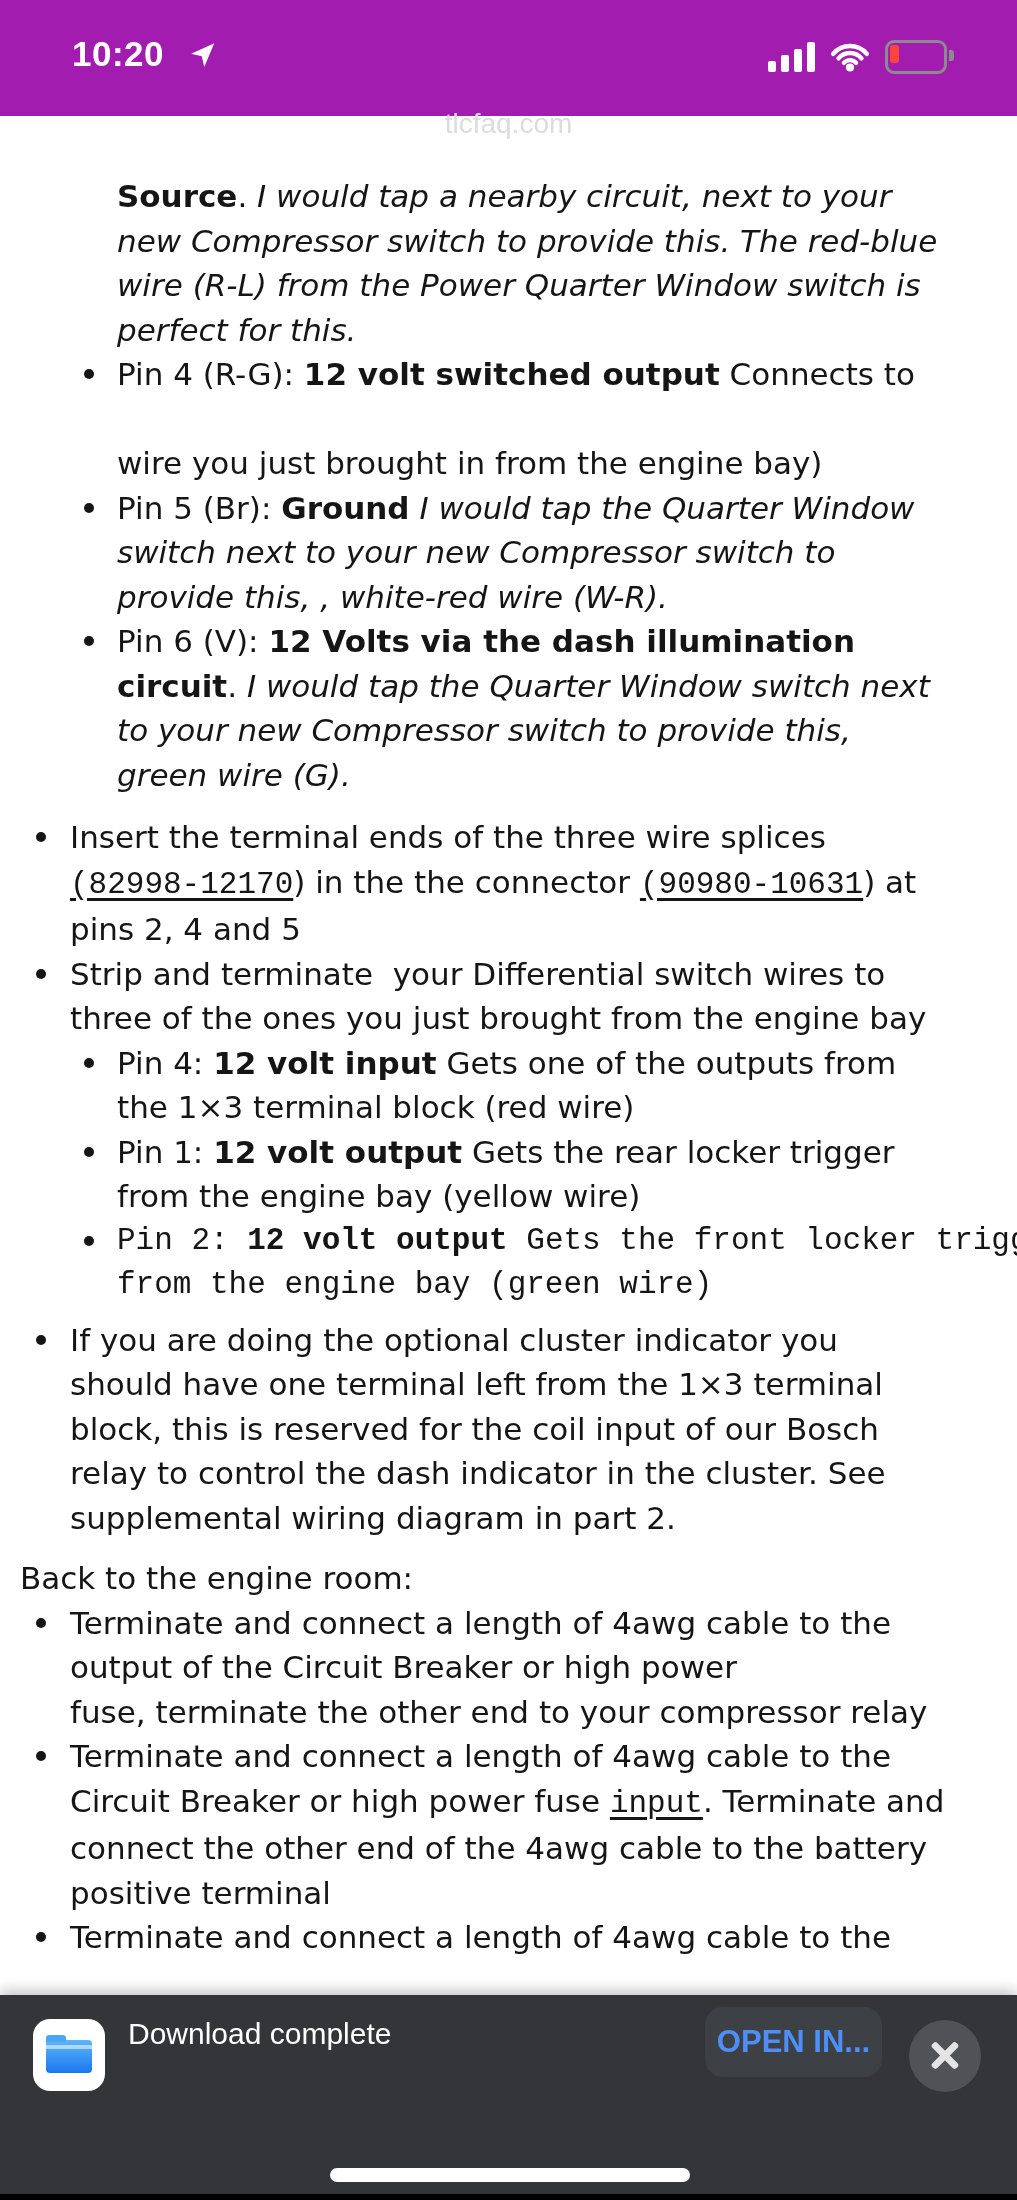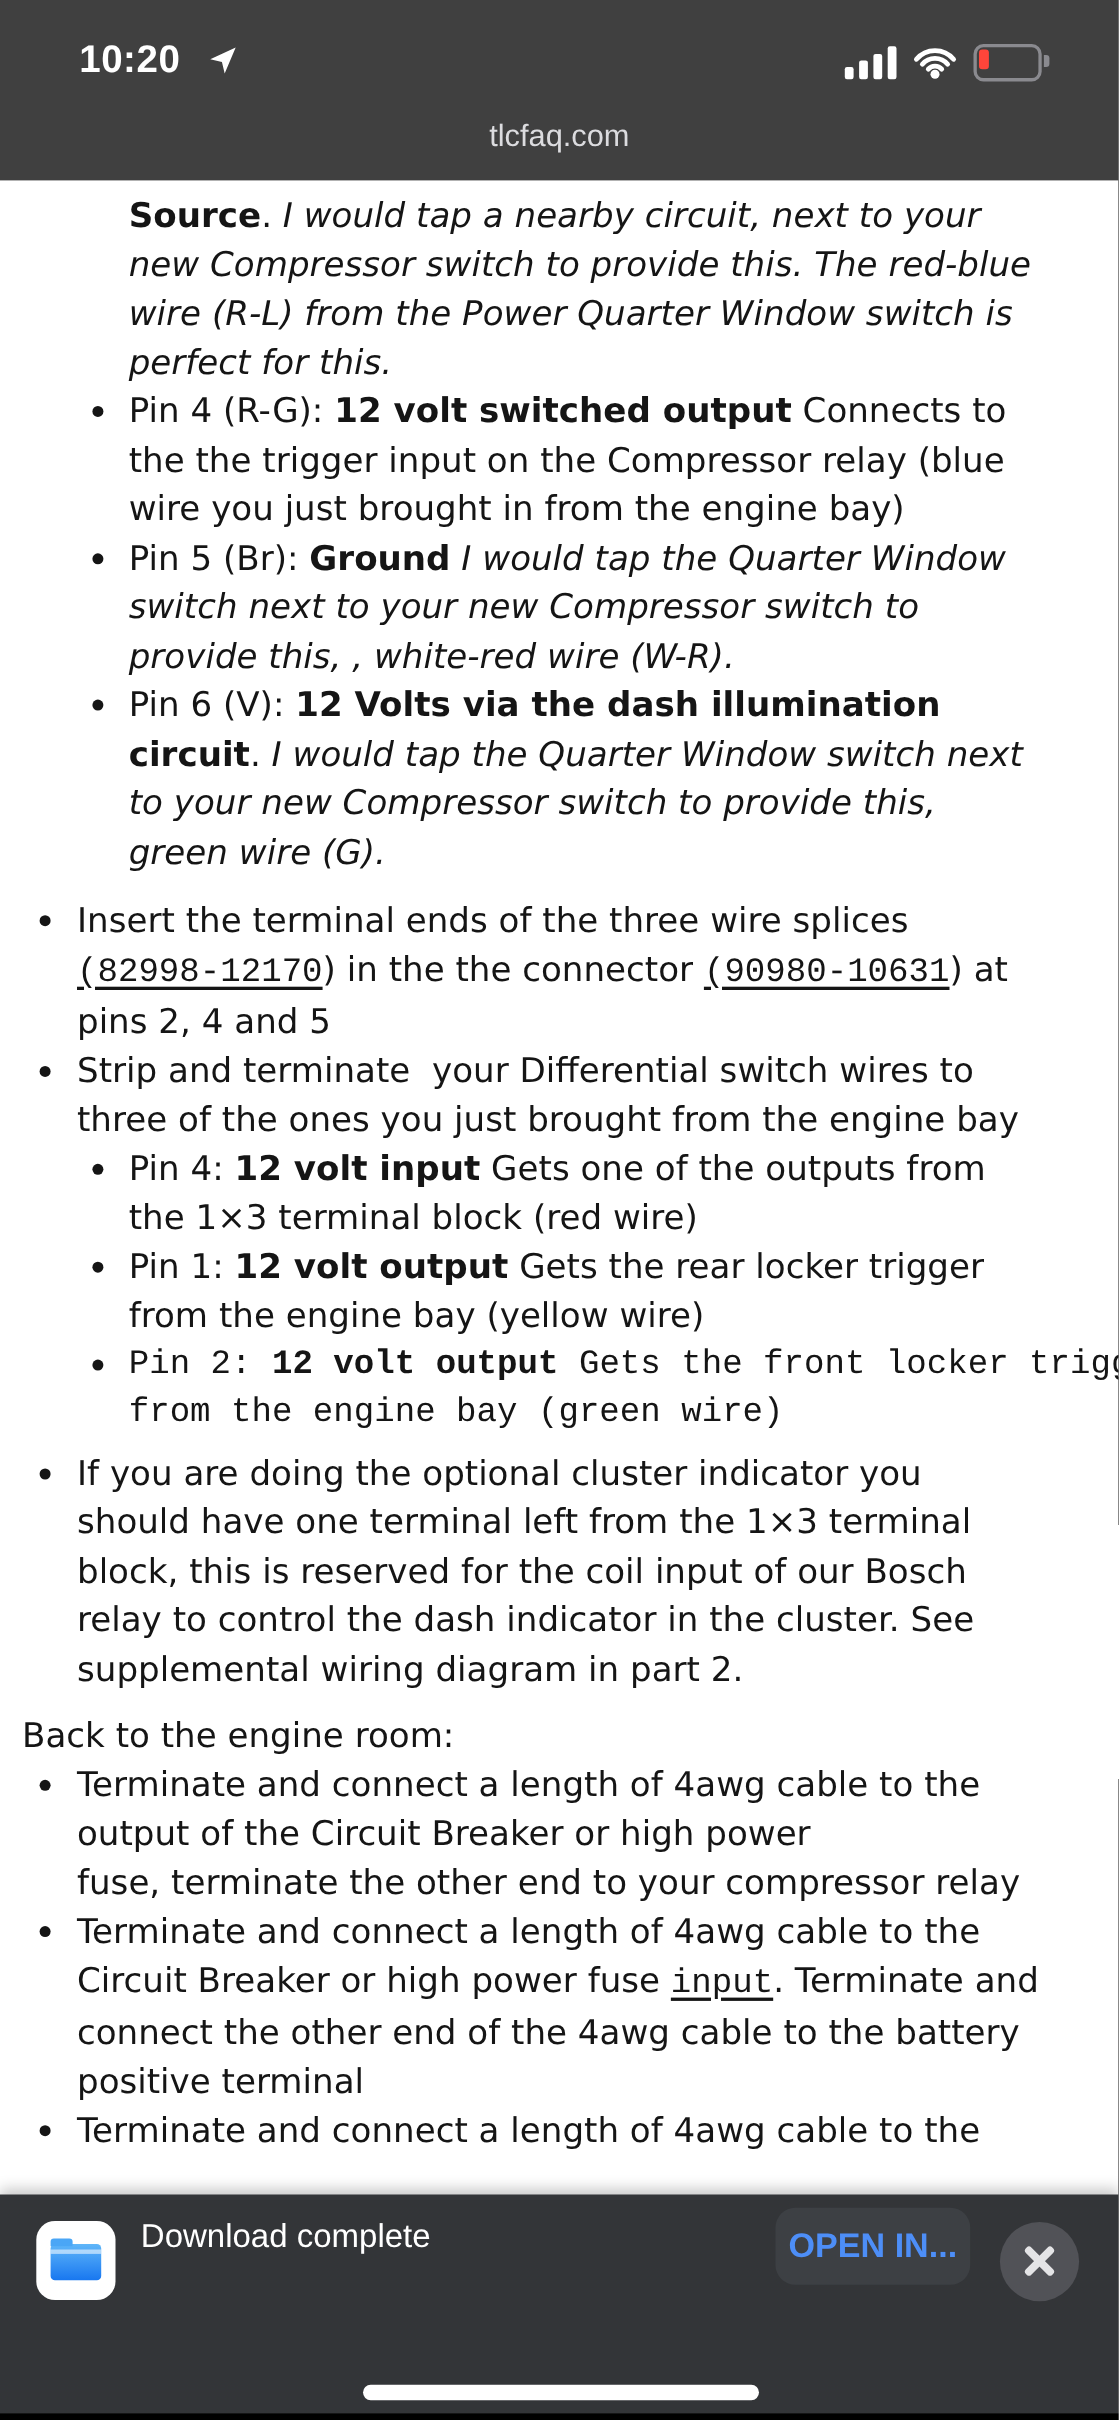--- a/index.html
+++ b/index.html
@@ -1,20 +1,20 @@
 <!DOCTYPE html>
 <html><head>
 <meta charset="utf-8">
 <style>
   html,body{margin:0;padding:0;background:#000;}
   .screen{position:relative;width:1017px;height:2200px;background:#ffffff;overflow:hidden;
           font-family:"DejaVu Sans",sans-serif;margin:0 auto;}
 
   
-  .topbar{position:absolute;top:0;left:0;width:1017px;height:164px;background:#404040;z-index:5;}
+  .topbar{position:absolute;top:0;left:0;width:1017px;height:116px;background:#a21caf;z-index:5;}
   .status-row{position:absolute;top:34px;left:0;width:100%;height:44px;}
   .time{position:absolute;left:72px;top:0;color:#fff;font-family:"Liberation Sans",sans-serif;
         font-size:35px;font-weight:700;letter-spacing:.5px;}
   .loc-icon{position:absolute;left:188px;top:6px;width:30px;height:30px;}
   .right-icons{position:absolute;right:62px;top:4px;display:flex;align-items:flex-end;gap:14px;height:34px;}
   .sigbars{display:flex;align-items:flex-end;gap:5px;height:30px;}
   .sigbars i{display:block;width:8px;background:#fff;border-radius:2px;}
   .wifi{width:42px;height:32px;}
   .batt{position:relative;width:70px;height:32px;margin-bottom:1px;}
   .batt .body{position:absolute;left:0;top:1px;width:56px;height:28px;border:3px solid #8a8a8f;border-radius:9px;}
@@ -85,21 +85,21 @@
           <span class="fill" style="background:#ff453a"></span>
           <span class="nub"></span>
         </span>
       </div>
     </div>
     <div class="urltext">tlcfaq.com</div>
   </div>
 
   <div class="content" id="content">
       <div class="block li2cont"><span class="b">Source</span><span class="">. </span><span class="i">I would tap a nearby circuit, next to your</span><br><span class="i">new Compressor switch to provide this. The red-blue</span><br><span class="i">wire (R-L) from the Power Quarter Window switch is</span><br><span class="i">perfect for this.</span></div>
-      <div class="block li2"><span class="dot"></span><span class="">Pin 4 (R-G): </span><span class="b">12 volt switched output</span><span class=""> Connects to</span><br><span class="">the the trigger input on the Compressor relay (blue</span><br><span class="">wire you just brought in from the engine bay)</span></div>
+      <div class="block li2"><span class="dot"></span><span class="">Pin 4 (R-G): </span><span class="b">12 volt switched output</span><span class=""> Connects to</span><br><br><span class="">wire you just brought in from the engine bay)</span></div>
       <div class="block li2"><span class="dot"></span><span class="">Pin 5 (Br): </span><span class="b">Ground</span><span class=""> </span><span class="i">I would tap the Quarter Window</span><br><span class="i">switch next to your new Compressor switch to</span><br><span class="i">provide this, , white-red wire (W-R).</span></div>
       <div class="block li2" style="margin-bottom: 18px;"><span class="dot"></span><span class="">Pin 6 (V): </span><span class="b">12 Volts via the dash illumination</span><br><span class="b">circuit</span><span class="">. </span><span class="i">I would tap the Quarter Window switch next</span><br><span class="i">to your new Compressor switch to provide this,</span><br><span class="i">green wire (G).</span></div>
       <div class="block li1"><span class="dot"></span><span class="">Insert the terminal ends of the three wire splices</span><br><span class="u">(82998-12170</span><span class="">) in the the connector </span><span class="u">(90980-10631</span><span class="">) at</span><br><span class="">pins 2, 4 and 5</span></div>
       <div class="block li1"><span class="dot"></span><span class="">Strip and terminate  your Differential switch wires to</span><br><span class="">three of the ones you just brought from the engine bay</span></div>
       <div class="block li2"><span class="dot"></span><span class="">Pin 4: </span><span class="b">12 volt input</span><span class=""> Gets one of the outputs from</span><br><span class="">the 1×3 terminal block (red wire)</span></div>
       <div class="block li2"><span class="dot"></span><span class="">Pin 1: </span><span class="b">12 volt output</span><span class=""> Gets the rear locker trigger</span><br><span class="">from the engine bay (yellow wire)</span></div>
       <div class="block li2" style="margin-bottom: 10px; font-family: Liberation Mono, monospace;"><span class="dot"></span><span class="">Pin 2: </span><span class="b">12 volt output</span><span class=""> Gets the front locker trigger</span><br><span class="">from the engine bay (green wire)</span></div>
       <div class="block li1" style="margin-bottom: 16px;"><span class="dot"></span><span class="">If you are doing the optional cluster indicator you</span><br><span class="">should have one terminal left from the 1×3 terminal</span><br><span class="">block, this is reserved for the coil input of our Bosch</span><br><span class="">relay to control the dash indicator in the cluster. See</span><br><span class="">supplemental wiring diagram in part 2.</span></div>
       <div class="block p"><span class="">Back to the engine room:</span></div>
       <div class="block li1"><span class="dot"></span><span class="">Terminate and connect a length of 4awg cable to the</span><br><span class="">output of the Circuit Breaker or high power</span><br><span class="">fuse, terminate the other end to your compressor relay</span><br></div>

